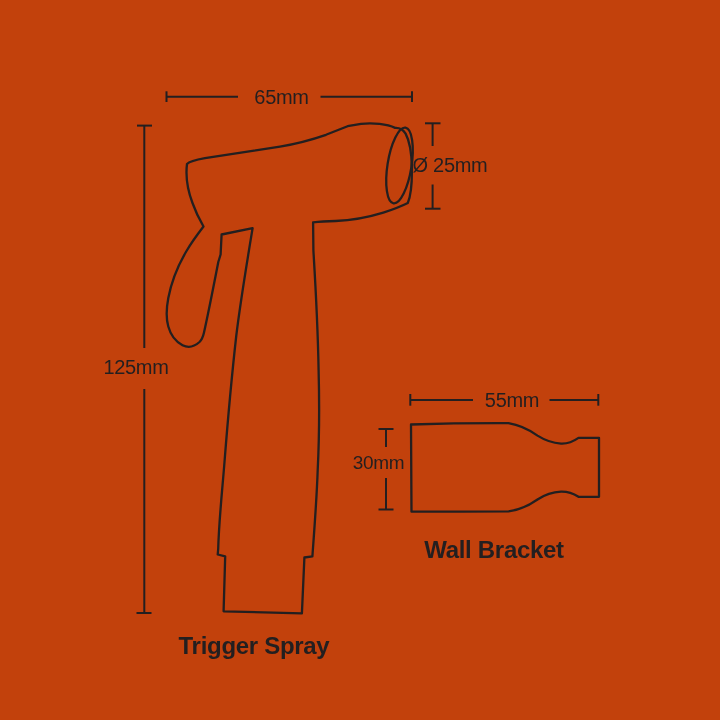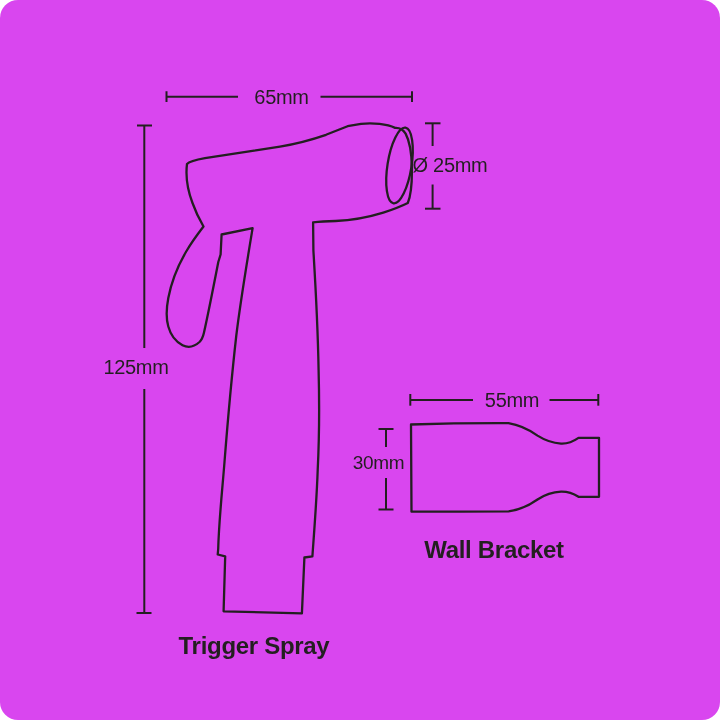--- a/index.html
+++ b/index.html
@@ -1,21 +1,21 @@
 <!DOCTYPE html>
 <html><head>
 <meta charset="utf-8">
 <style>
   html, body { margin: 0; padding: 0; }
   body {
     width: 720px; height: 720px;
     background: #ffffff;
     font-family: "Liberation Sans", sans-serif;
   }
-  .stage { position: relative; width: 720px; height: 720px; background: #d946ef; overflow: hidden; border-radius: 18px; }
+  .stage { position: relative; width: 720px; height: 720px; background: #c2410c; overflow: hidden; }
   svg { display: block; }
   .outline { fill: none; stroke-width: 2.3; stroke-linejoin: round; stroke-linecap: round; }
   .dim { stroke-width: 2; stroke-linecap: butt; }
   .dim-text {
     font-size: 20px;
     letter-spacing: -0.3px;
   }
   .dim-text-small { font-size: 19px; letter-spacing: -0.3px; }
   .part-label {
     font-size: 24px;

